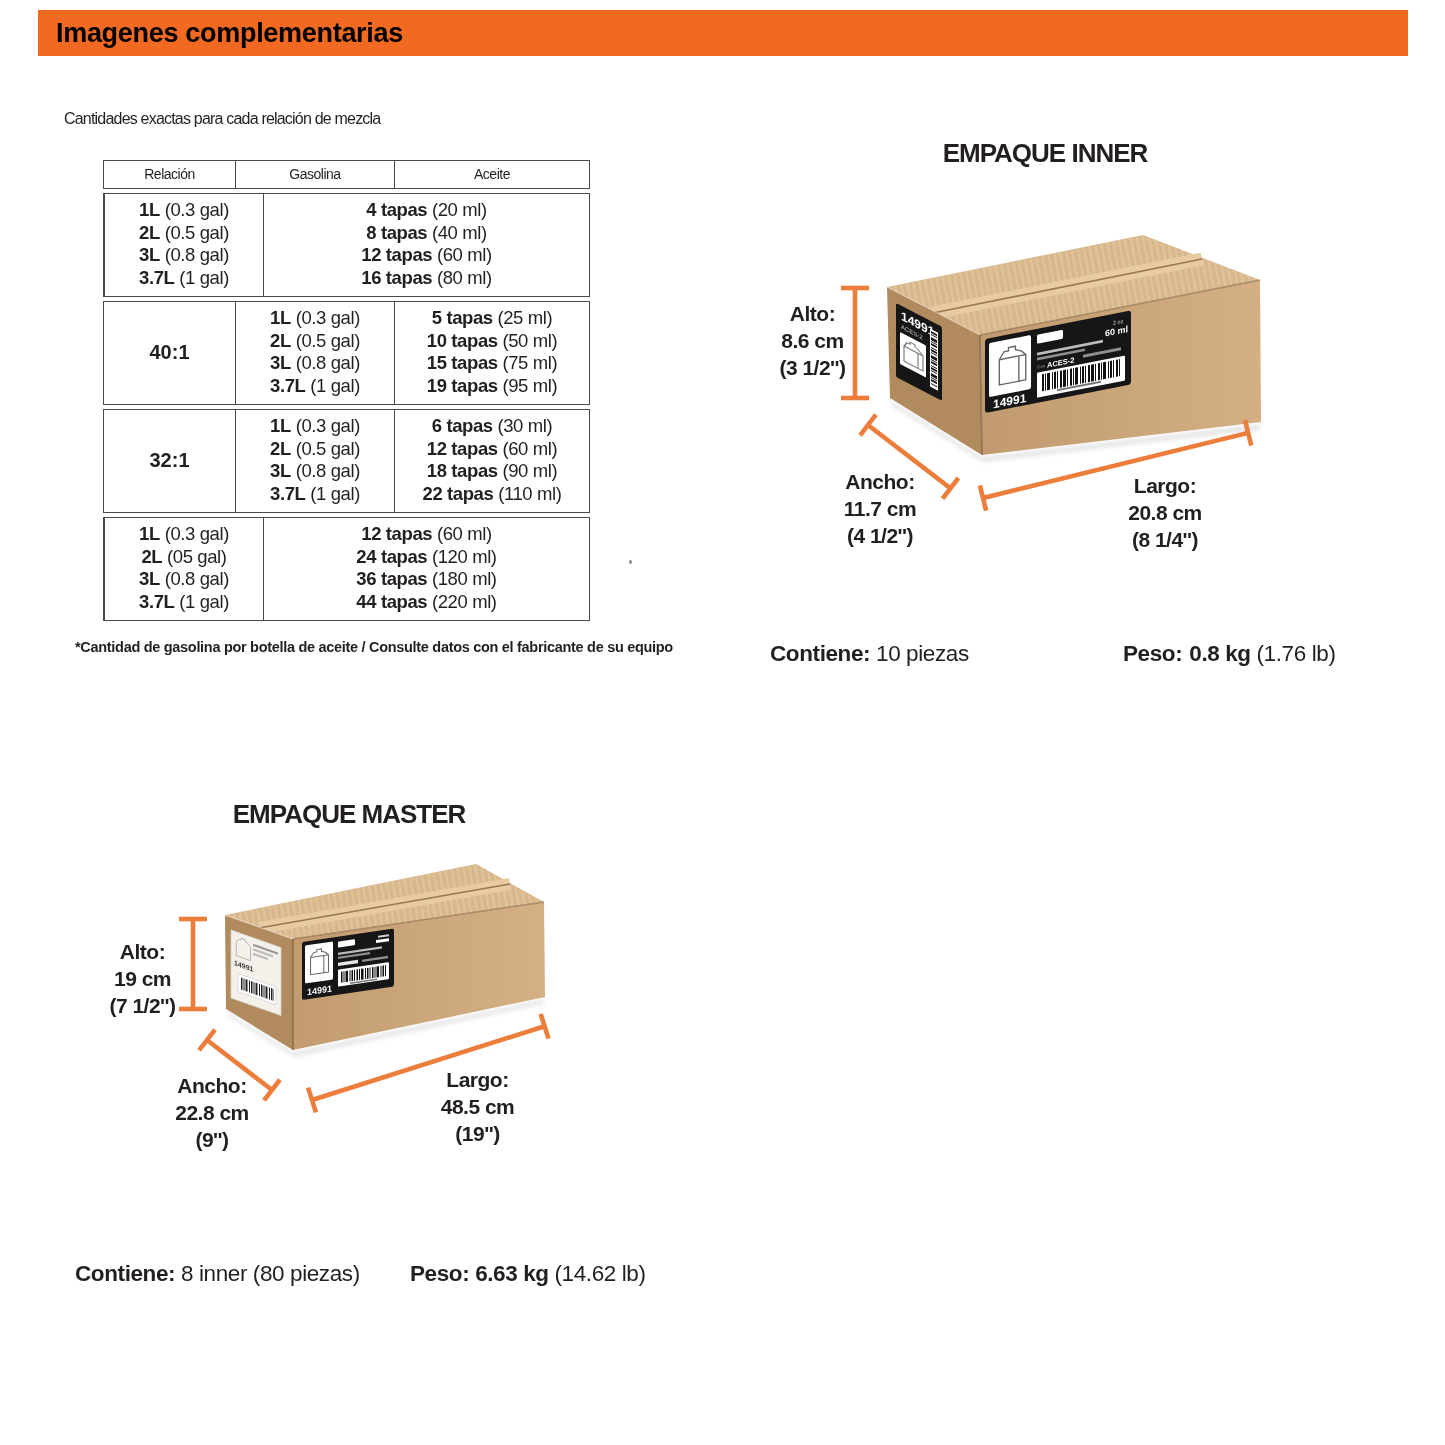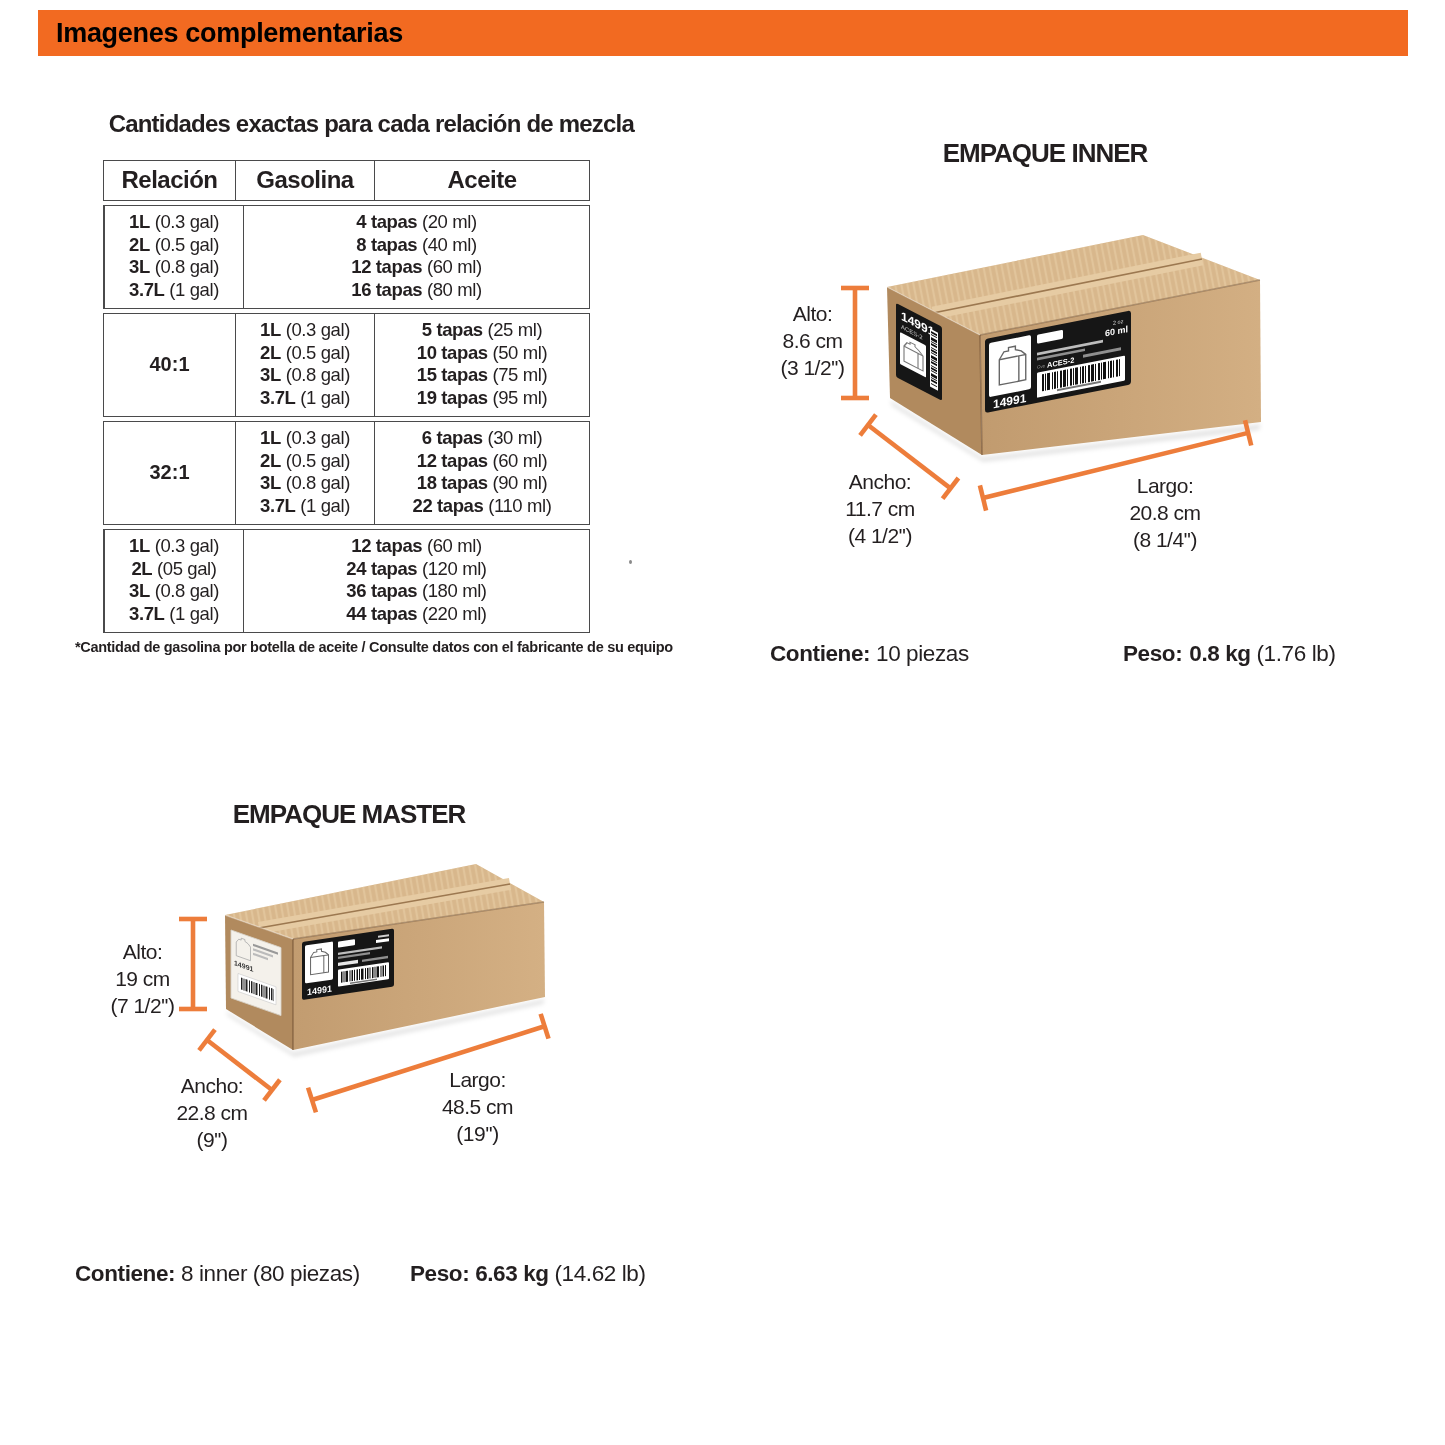--- a/index.html
+++ b/index.html
@@ -6,42 +6,42 @@
   body{width:1445px;height:1445px;position:relative;overflow:hidden;
        font-family:"Liberation Sans",sans-serif;color:#231F20;}
   .abs{position:absolute;}
 
   
   .topbar{left:38px;top:10px;width:1370px;height:46px;background:#F26A21;
           color:#000000;font-weight:bold;font-size:27px;line-height:46px;
           padding-left:18px;box-sizing:border-box;letter-spacing:-0.3px;}
 
   
-  .tbl-title{left:64px;top:110px;width:570px;text-align:right;font-weight:bold;
-             font-size:24px;letter-spacing:-0.8px;}
+  .tbl-title{left:64px;top:110px;width:570px;text-align:left;font-weight:normal;
+             font-size:16px;letter-spacing:-0.8px;}
   .tbl{left:103px;top:160px;width:487px;}
   .tbl-box{display:flex;border:1.5px solid #4a4a4b;background:#fff;margin-bottom:4px;box-sizing:border-box;}
   .c{text-align:center;box-sizing:border-box;}
   .c1{width:131px;}
-  .c2{width:140px;border-left:1.5px solid #4a4a4b;border-right:1.5px solid #4a4a4b;}
+  .c2{width:160px;border-left:1.5px solid #4a4a4b;border-right:1.5px solid #4a4a4b;}
   .c3{flex:1;}
-  .tbl-head .c{font-weight:bold;font-size:24px;padding:5px 0 6px;letter-spacing:-0.5px;}
+  .tbl-head .c{font-weight:normal;font-size:14px;padding:5px 0 6px;letter-spacing:-0.5px;}
   .tbl-row .c{padding:5px 0 7px;}
   .ratio{display:flex;align-items:center;justify-content:center;font-weight:bold;font-size:20px;}
   .ln{line-height:22.5px;font-size:18.5px;letter-spacing:-0.4px;}
   .footnote{left:75px;top:639px;font-weight:bold;font-size:14.5px;letter-spacing:-0.3px;white-space:nowrap;}
   .dot{left:629px;top:560px;width:3px;height:4px;background:#8a8a8a;border-radius:50%;}
 
   
   .sec-title{font-weight:bold;font-size:26px;letter-spacing:-1px;text-align:center;width:400px;}
   .inner-title{left:845px;top:138px;}
   .master-title{left:149px;top:758px;margin-top:41px;}
 
   
-  .dim{position:absolute;text-align:center;font-weight:normal;font-size:21px;
+  .dim{position:absolute;text-align:center;font-weight:bold;font-size:21px;
        line-height:27px;letter-spacing:-0.5px;}
 
   
   .stat{position:absolute;font-size:22.5px;letter-spacing:-0.4px;white-space:nowrap;}
   .stat b{letter-spacing:-0.4px;}
   .stat .light{font-weight:normal;}
   .gap{display:inline-block;width:7px;}
 
   svg{position:absolute;overflow:visible;}
   svg text{font-family:"Liberation Sans",sans-serif;}

